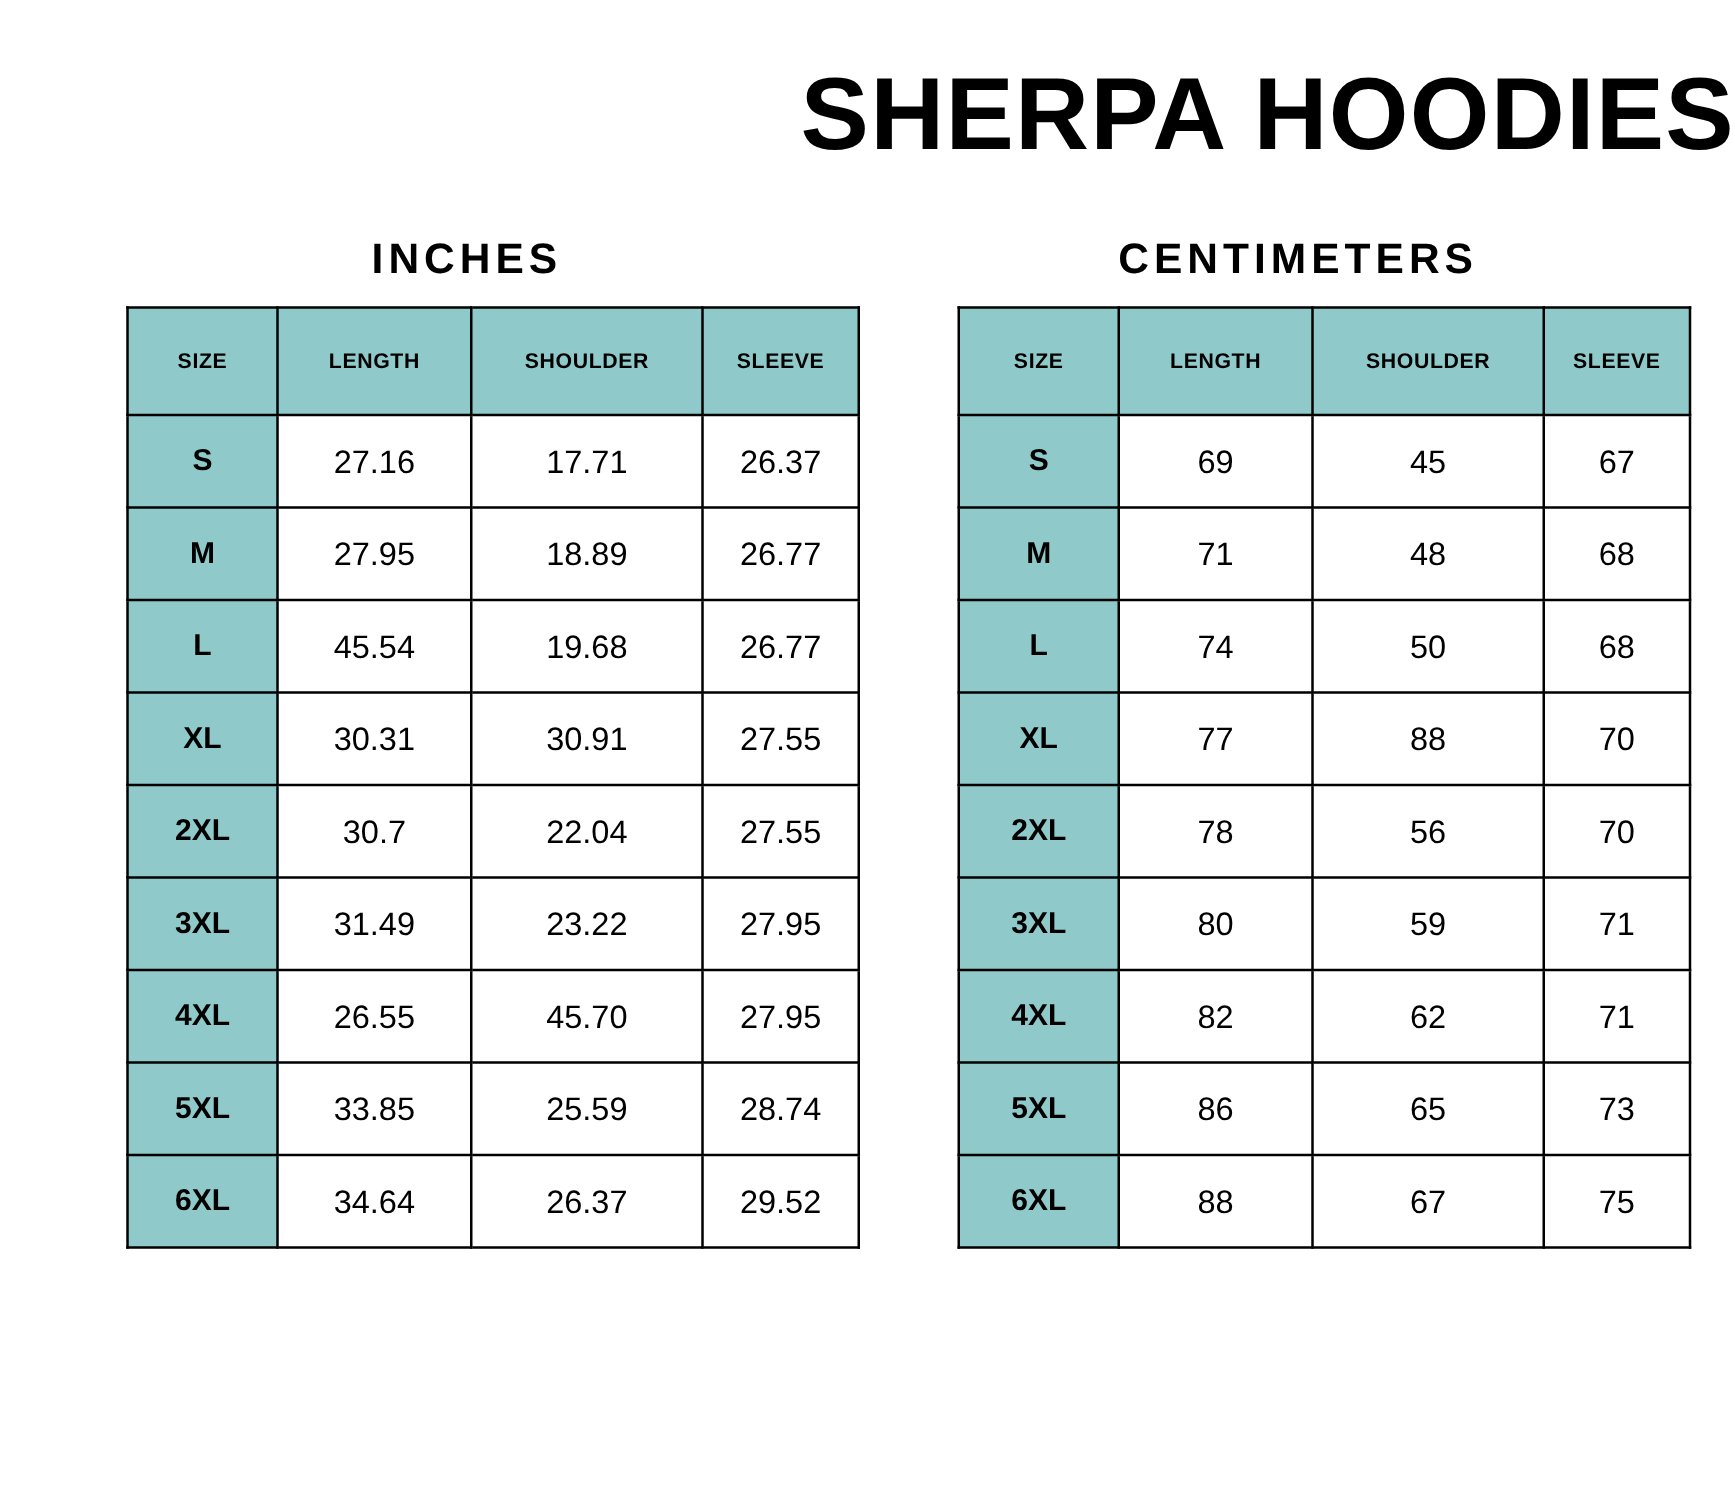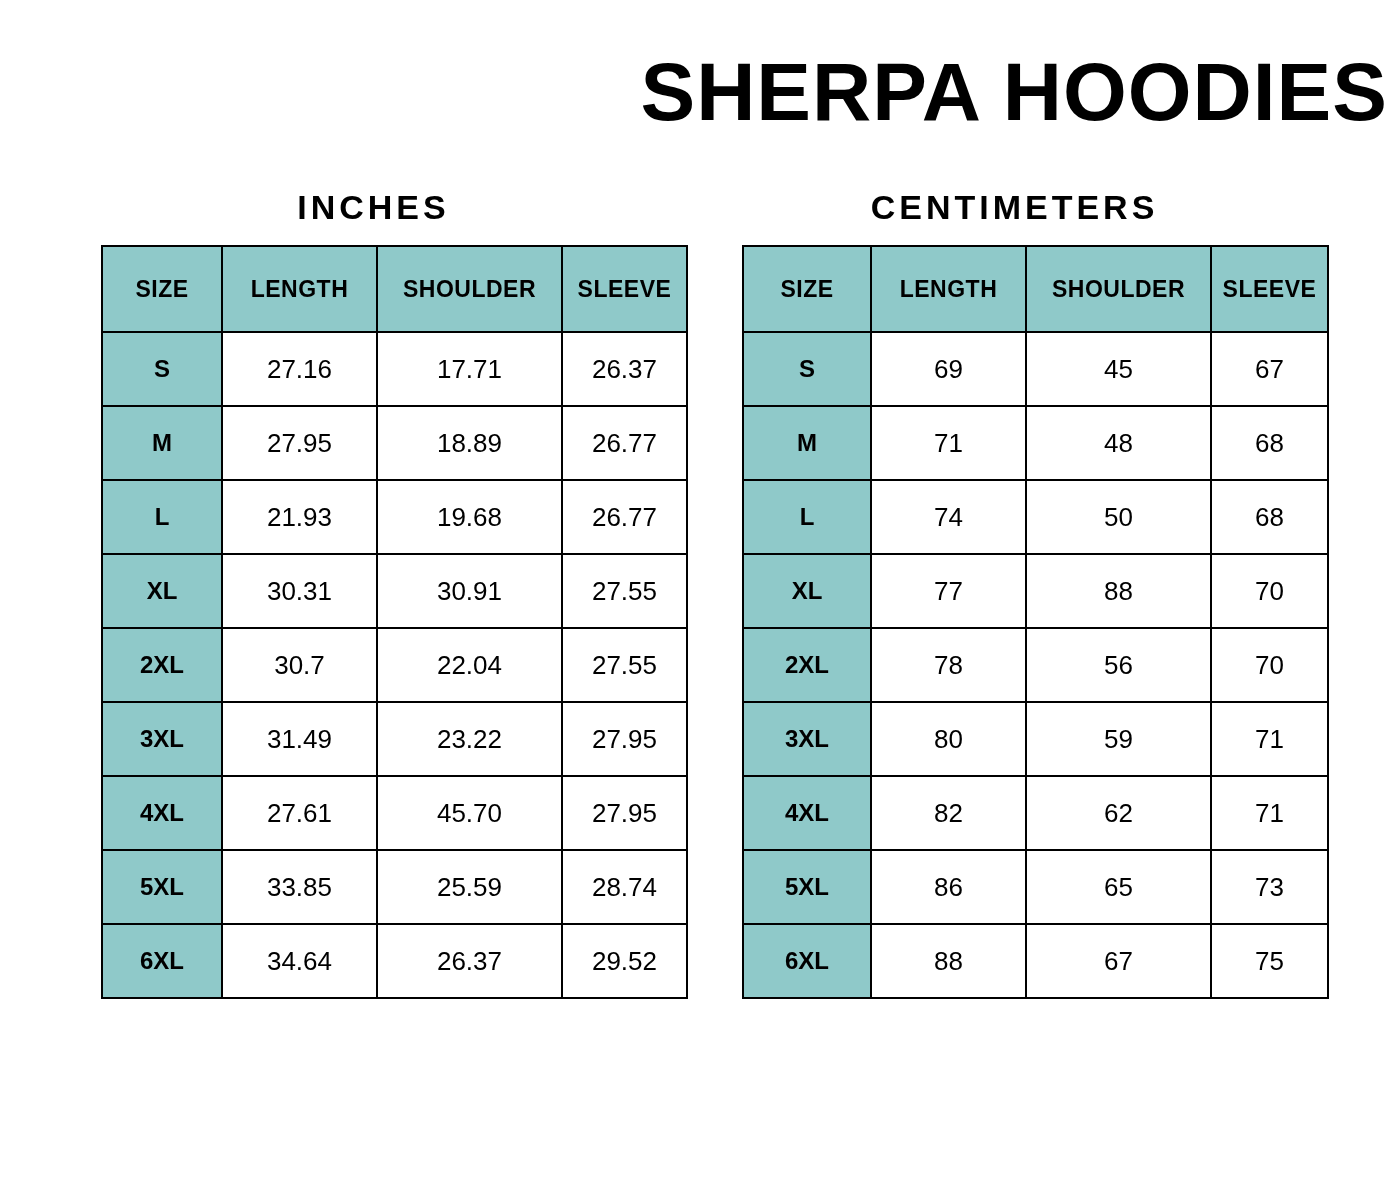--- a/index.html
+++ b/index.html
@@ -32,20 +32,21 @@
     white-space: nowrap;
   }
   .tables-row {
     display: flex;
     justify-content: center;
     gap: 96px;
     margin-top: 46px;
   }
   .table-block {
     width: 545px;
+    margin-left: 24px;
   }
   .unit-heading {
     text-align: center;
     font-size: 34px;
     font-weight: bold;
     letter-spacing: 4px;
     margin-bottom: 18px;
   }
   table.size-table {
     border-collapse: collapse;
@@ -58,21 +59,21 @@
     height: 72px;
     text-align: center;
     vertical-align: middle;
     font-size: 26px;
     font-weight: normal;
     padding: 0;
   }
   table.size-table thead th {
     background: #8fc9c9;
     font-weight: bold;
-    font-size: 23px;
+    font-size: 17px;
     letter-spacing: 0.5px;
     height: 84px;
   }
   table.size-table tbody td.size-cell {
     background: #8fc9c9;
     font-weight: bold;
     font-size: 24px;
   }
   col.c-size { width: 120px; }
   col.c-len  { width: 155px; }
@@ -120,21 +121,21 @@
             <td>26.37</td>
           </tr>
           <tr>
             <td class="size-cell">M</td>
             <td>27.95</td>
             <td>18.89</td>
             <td>26.77</td>
           </tr>
           <tr>
             <td class="size-cell">L</td>
-            <td>21.93</td>
+            <td>45.54</td>
             <td>19.68</td>
             <td>26.77</td>
           </tr>
           <tr>
             <td class="size-cell">XL</td>
             <td>30.31</td>
             <td>30.91</td>
             <td>27.55</td>
           </tr>
           <tr>
@@ -144,21 +145,21 @@
             <td>27.55</td>
           </tr>
           <tr>
             <td class="size-cell">3XL</td>
             <td>31.49</td>
             <td>23.22</td>
             <td>27.95</td>
           </tr>
           <tr>
             <td class="size-cell">4XL</td>
-            <td>27.61</td>
+            <td>26.55</td>
             <td>45.70</td>
             <td>27.95</td>
           </tr>
           <tr>
             <td class="size-cell">5XL</td>
             <td>33.85</td>
             <td>25.59</td>
             <td>28.74</td>
           </tr>
           <tr>

